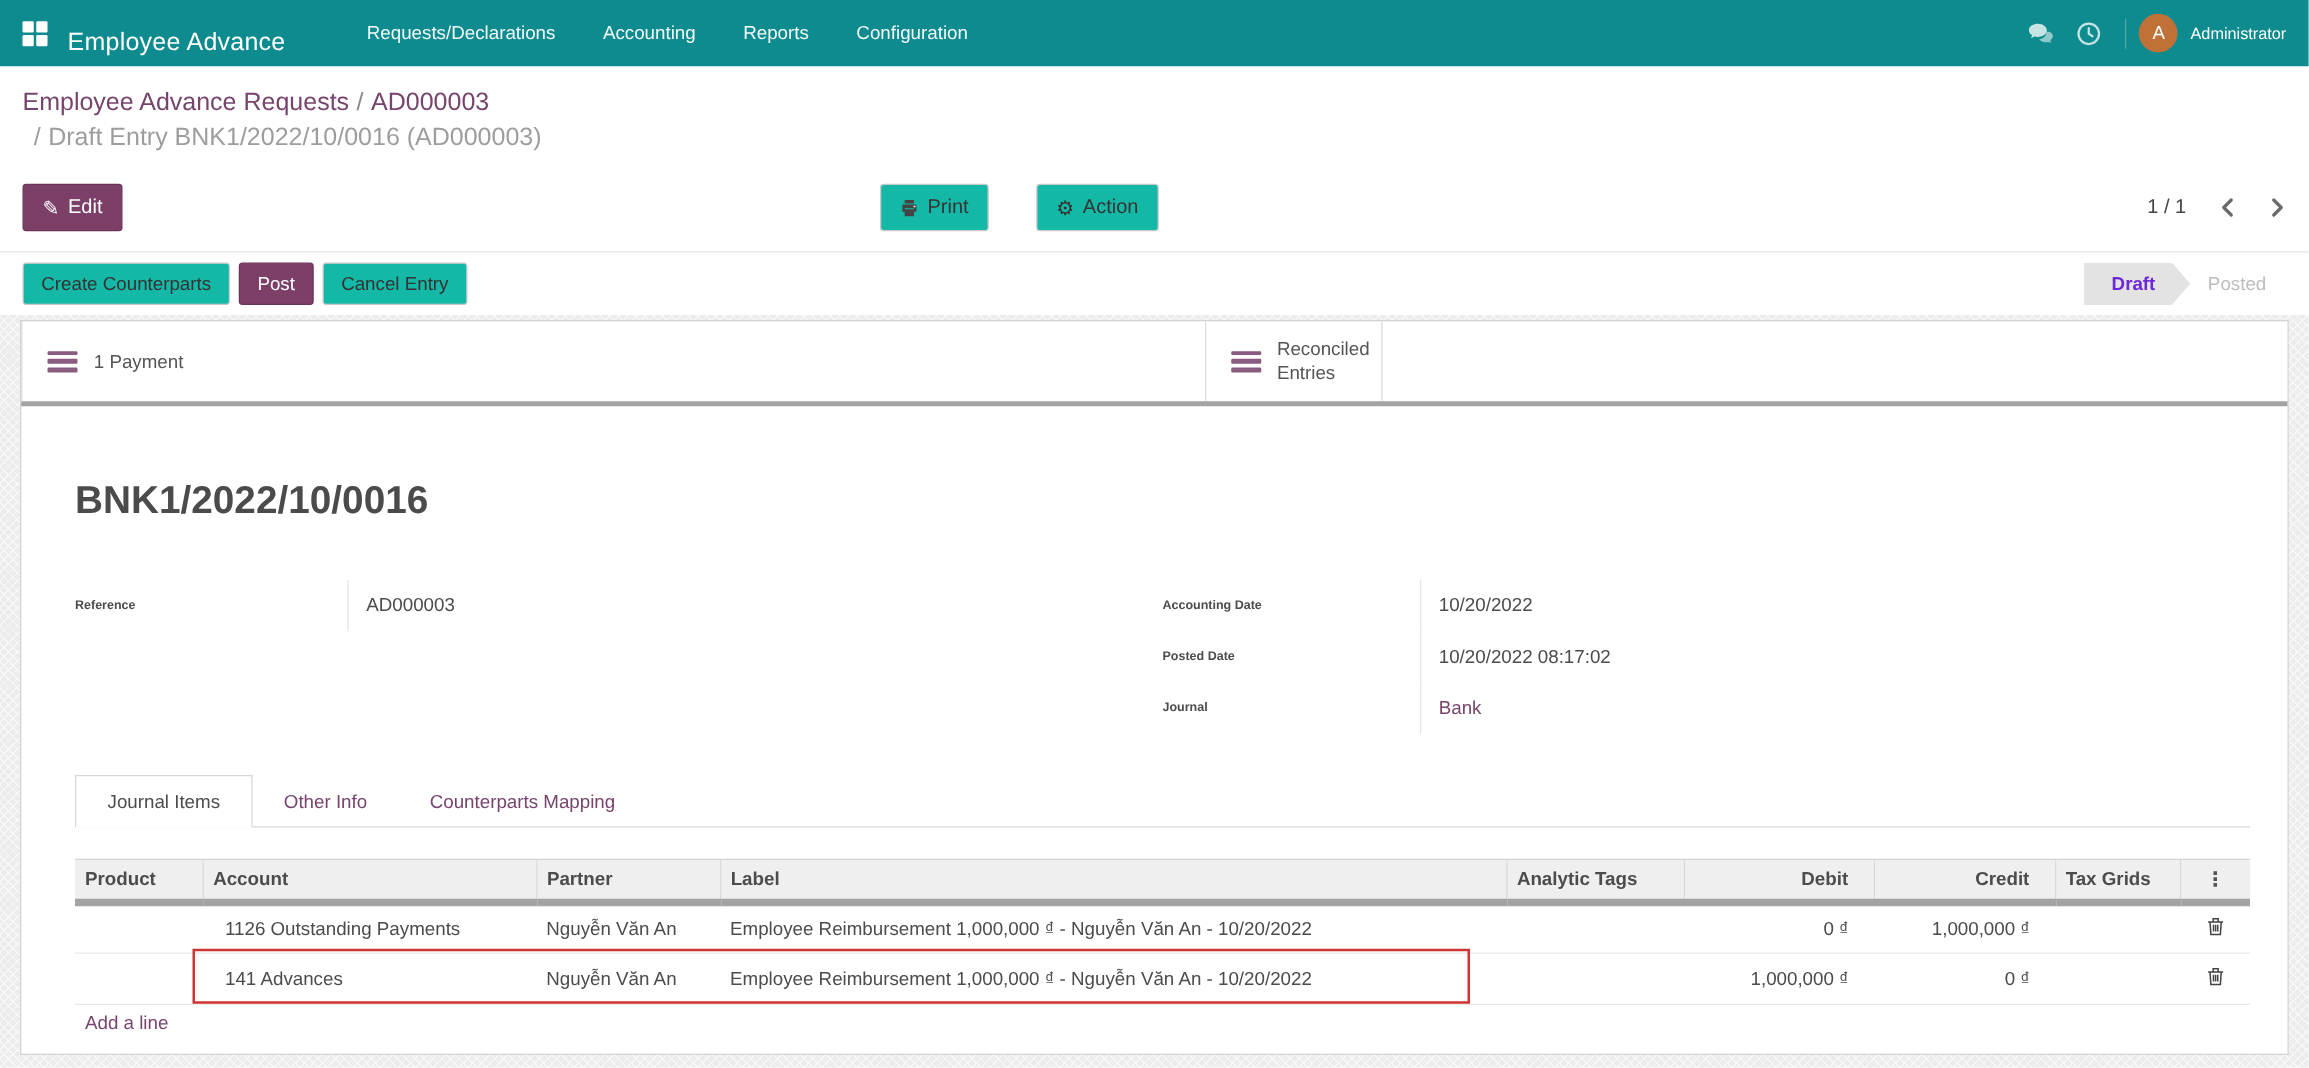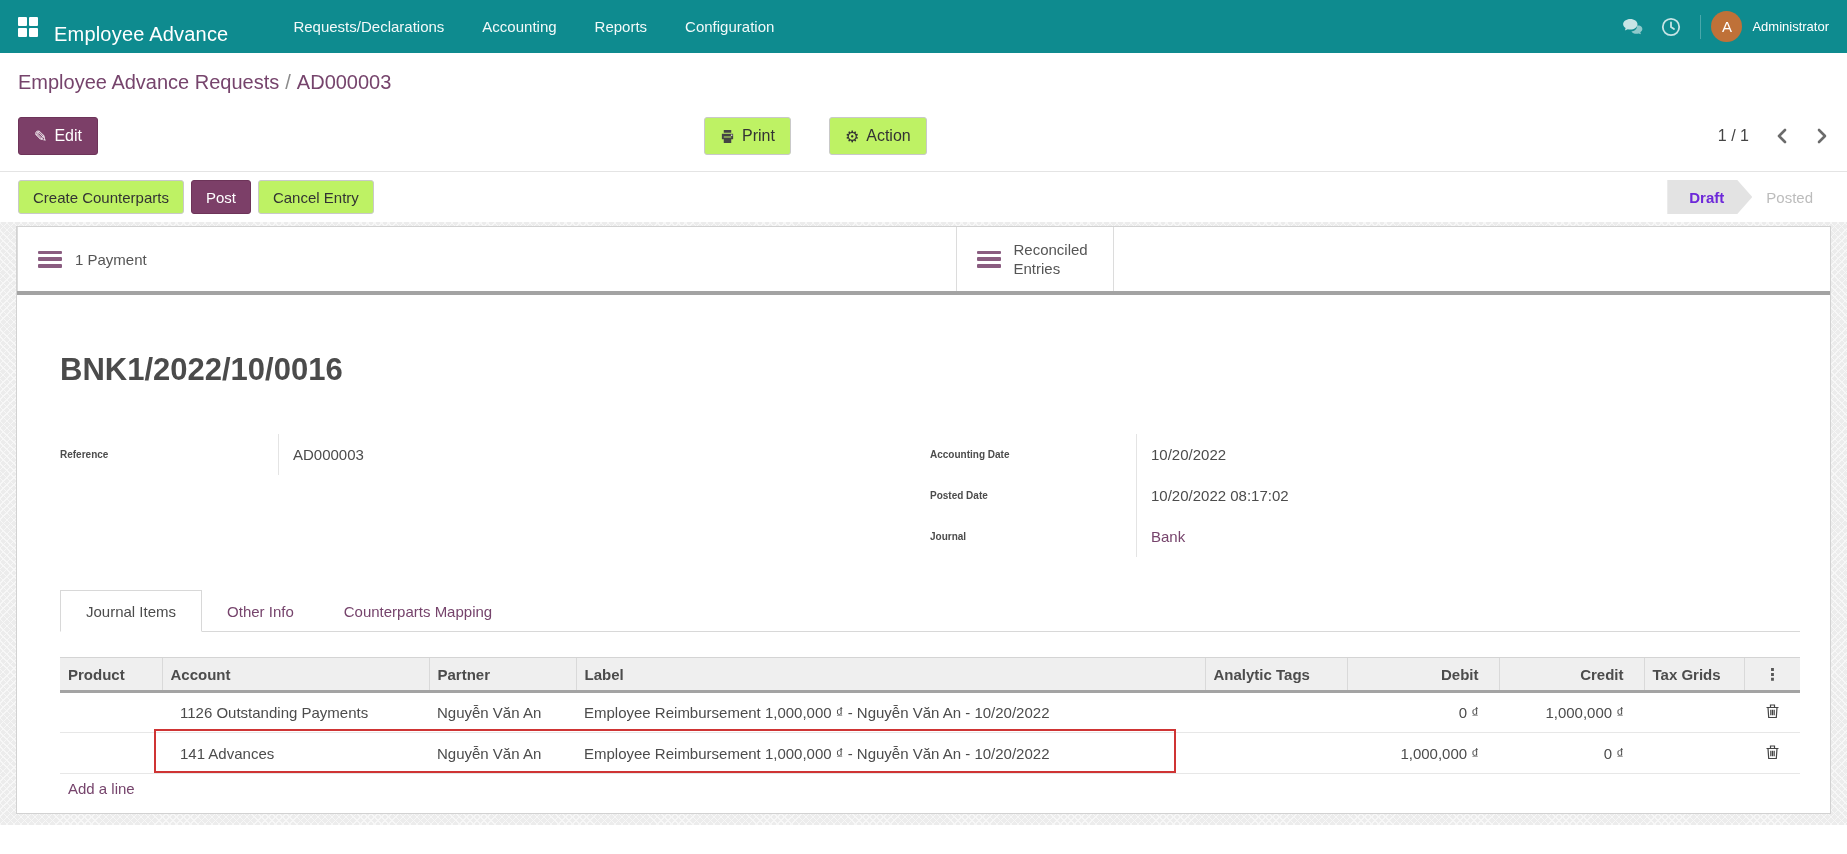--- a/index.html
+++ b/index.html
@@ -29,21 +29,21 @@
 
   
   .crumbs { padding:16px 18px 2px; }
   .crumb-line1 { font-size:20px; line-height:26px; }
   .crumb-link { color:#76446c; cursor:pointer;margin-top:44px; }
   .crumb-sep { color:#8b8b8b; margin:0 6px; }
   .crumb-line2 { font-size:20px; line-height:30px; color:#9d9d9d; padding-left:9px; }
 
   
   .row1 { margin-top:20px; padding:0 18px; position:relative; height:38px; display:flex; align-items:center; }
-  .btn { display:inline-flex; align-items:center; gap:7px; border:1px solid #c9c9c9; background:#bef264;
+  .btn { display:inline-flex; align-items:center; gap:7px; border:1px solid #c9c9c9; background:#14b8a6;
          border-radius:3px; padding:0 15px; height:38px; font-size:16px; color:#333; cursor:pointer; white-space:nowrap; }
   .btn.primary { background:#7c3f68; border-color:#6d3459; color:#fff; }
   .center-group { position:absolute; left:704px; top:0; display:flex; gap:38px; }
   .pager { position:absolute; right:18px; top:0; height:38px; display:flex; align-items:center; gap:26px; }
   .pager-count { font-size:16px; color:#444; }
   .pager-arrow { cursor:pointer; display:flex; align-items:center; }
 
   .hr1 { margin-top:16px; border-bottom:1px solid #e4e4e4; }
 
   
@@ -62,21 +62,21 @@
     height:603px; padding:4px 16px; background:#ececec;
     background-image:
       repeating-linear-gradient(45deg, #f7f7f7 0 1px, transparent 1px 5px),
       repeating-linear-gradient(135deg, #f7f7f7 0 1px, transparent 1px 5px);
   }
   .sheet { background:#fff; border:1px solid #d2d2d2; height:588px; position:relative; }
 
   .btn-strip { height:68px; display:flex; justify-content:space-between; border-bottom:4px solid #a3a3a3; }
   .smart-btn { display:flex; align-items:center; gap:13px; padding:0 20px; border-left:1px solid #dcdcdc; cursor:pointer; }
   .smart-btn.b1 { width:248px; }
-  .smart-btn.b2 { width:158px; border-right:1px solid #dcdcdc; }
+  .smart-btn.b2 { width:142px; border-right:1px solid #dcdcdc; }
   .strip-end { width:26px; }
   .bars { width:24px; height:17px; display:flex; flex-direction:column; justify-content:space-between; flex:none; }
   .bars i { height:3.6px; background:#8a5c80; border-radius:1px; }
   .sb-label { font-size:15px; color:#555; line-height:19px; }
 
   .sheet-body { padding:0 30px 0 43px; }
   .doc-title { margin-top:57px; font-size:31px; line-height:36px; font-weight:600; color:#4b4b4b; }
 
   .fields { display:flex; margin-top:46px; }
   .fields .col { width:50%; }
@@ -86,21 +86,21 @@
   .f-value { border-left:1px solid #e4e4e4; padding:10px 8px 10px 14px; line-height:21px; font-size:15px; color:#4c4c4c; flex:1; }
   .f-value.link { color:#76446c; cursor:pointer; }
 
   .tabs { display:flex; margin-top:32px; border-bottom:1px solid #d8d8d8; padding-left:0; }
   .tab { padding:0 25px; height:42px; display:flex; align-items:center; font-size:15px; color:#76446c; cursor:pointer; position:relative; top:1px; }
   .tab.active { background:#fff; border:1px solid #d8d8d8; border-bottom:1px solid #fff; color:#4c4c4c; }
 
   .table-wrap { margin-top:25px; position:relative; }
   table { width:1740px; border-collapse:collapse; table-layout:fixed; }
   thead th {
-    background:#efefef; border-top:1px solid #d4d4d4; border-bottom:3px solid #a3a3a3;
+    background:#efefef; border-top:1px solid #d4d4d4; border-bottom:6px solid #a3a3a3;
     height:34px; font-size:15px; font-weight:bold; color:#4c4c4c; text-align:left; padding:0 8px; cursor:pointer;
   }
   thead th + th { border-left:1px solid #d9d9d9; }
   tbody td { height:41px; border-bottom:1px solid #e7e7e7; padding:0 8px; font-size:15px; color:#4c4c4c; }
   td.c-account { padding-left:18px; }
   th.num, td.num { text-align:right; padding-right:20px; }
   th.c-opt { text-align:center; padding:0; }
   td.c-opt { text-align:center; }
   .opt-glyph { font-size:16px; color:#555; font-weight:bold; }
   .trash-btn { cursor:pointer; display:inline-flex; }
@@ -145,20 +145,23 @@
   <div class="nav-divider"></div>
   <div class="user-menu">
     <div class="avatar">A</div>
     <div class="user-name">Administrator</div>
   </div>
 </div>
 
 <div class="crumbs">
   <div class="crumb-line1">
     <span class="crumb-link">Employee Advance Requests</span><span class="crumb-sep">/</span><span class="crumb-link">AD000003</span>
+  </div>
+  <div class="crumb-line2">
+    <span class="crumb-sep" style="margin-left:0;color:#9d9d9d;">/</span><span>Draft Entry BNK1/2022/10/0016 (AD000003)</span>
   </div>
 </div>
 
 <div class="row1">
   <button class="btn primary">
     <span class="uni">✎</span>
     <span>Edit</span>
   </button>
   <div class="center-group">
     <button class="btn">

